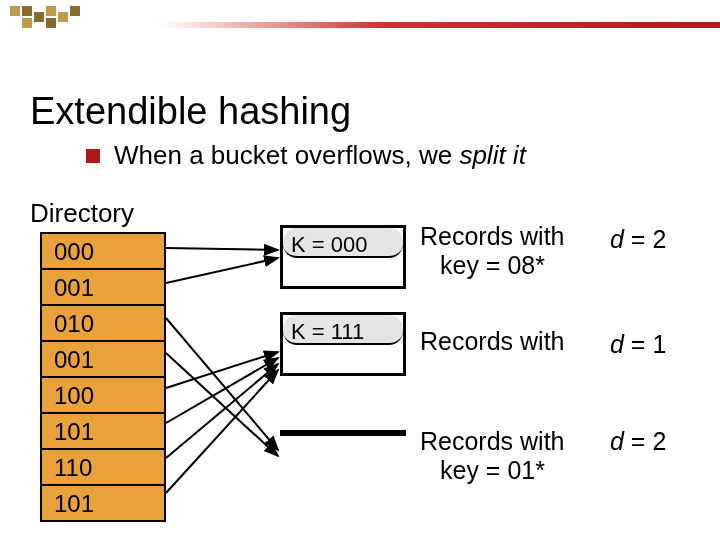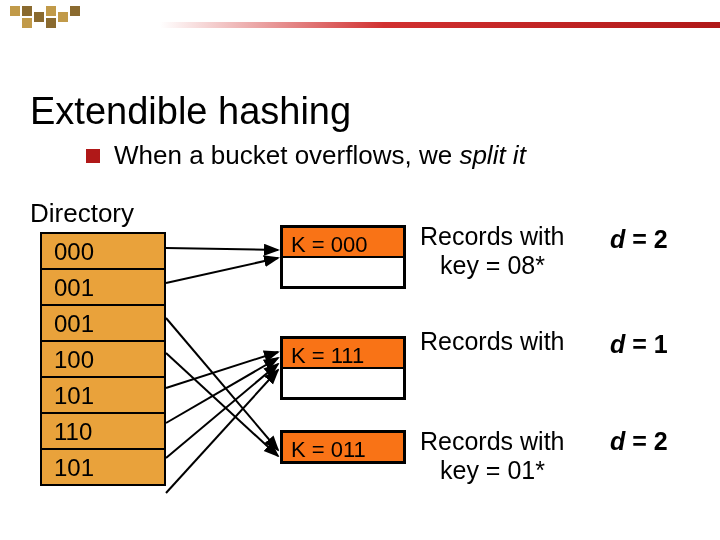--- a/index.html
+++ b/index.html
@@ -80,35 +80,34 @@
     position: absolute;
     border: 3px solid #000;
     font-size: 22px;
     width: 120px;
   }
   .bucket .row {
     border-bottom: 2px solid #000;
     padding: 4px 8px;
     height: 20px;
   }
-  .bucket .row.filled { background: #f97316; }
+  .bucket .row.filled { background: #e5e5e5; border-radius: 14px; }
   .bucket .row.empty  { background: #fff; }
   .bucket .row:last-child { border-bottom: none; }
 
   .note {
     position: absolute;
     font-size: 25px;
     text-align: left;
     line-height: 1.15;
   }
   .depth {
     position: absolute;
     font-size: 25px;
     font-style: italic;
-    font-weight: bold;
   }
   .depth .eq { font-style: normal; }
 
   svg.arrows {
     position: absolute;
     top: 0; left: 0;
     width: 720px; height: 540px;
     pointer-events: none;
   }
 </style>
@@ -134,52 +133,52 @@
   <span class="bullet-text">
     <span>When a bucket overflows, we </span><span class="it">split it</span>
   </span>
 </div>
 
 <div class="dirlabel">Directory</div>
 
 <div class="dirtable">
   <div class="cell">000</div>
   <div class="cell">001</div>
+  <div class="cell">010</div>
   <div class="cell">001</div>
   <div class="cell">100</div>
   <div class="cell">101</div>
   <div class="cell">110</div>
   <div class="cell">101</div>
 </div>
 
 <div class="bucket" style="left:280px;top:225px">
   <div class="row filled">K = 000</div>
   <div class="row empty"></div>
 </div>
 <div class="note" style="left:420px;top:222px">
   <span>Records with</span><br>
   <span style="padding-left:20px">key = 08*</span>
 </div>
 <div class="depth" style="left:610px;top:225px">
   <span>d</span><span class="eq"> = </span><span class="eq">2</span>
 </div>
 
-<div class="bucket" style="left:280px;top:336px">
+<div class="bucket" style="left:280px;top:312px">
   <div class="row filled">K = 111</div>
   <div class="row empty"></div>
 </div>
 <div class="note" style="left:420px;top:327px">
   <span>Records with</span><br>
 </div>
 <div class="depth" style="left:610px;top:330px">
   <span>d</span><span class="eq"> = </span><span class="eq">1</span>
 </div>
 
 <div class="bucket" style="left:280px;top:430px">
-  <div class="row filled">K = 011</div>
 </div>
 <div class="note" style="left:420px;top:427px">
   <span>Records with</span><br>
   <span style="padding-left:20px">key = 01*</span>
 </div>
 <div class="depth" style="left:610px;top:427px">
   <span>d</span><span class="eq"> = </span><span class="eq">2</span>
 </div>
 
 <svg class="arrows">

